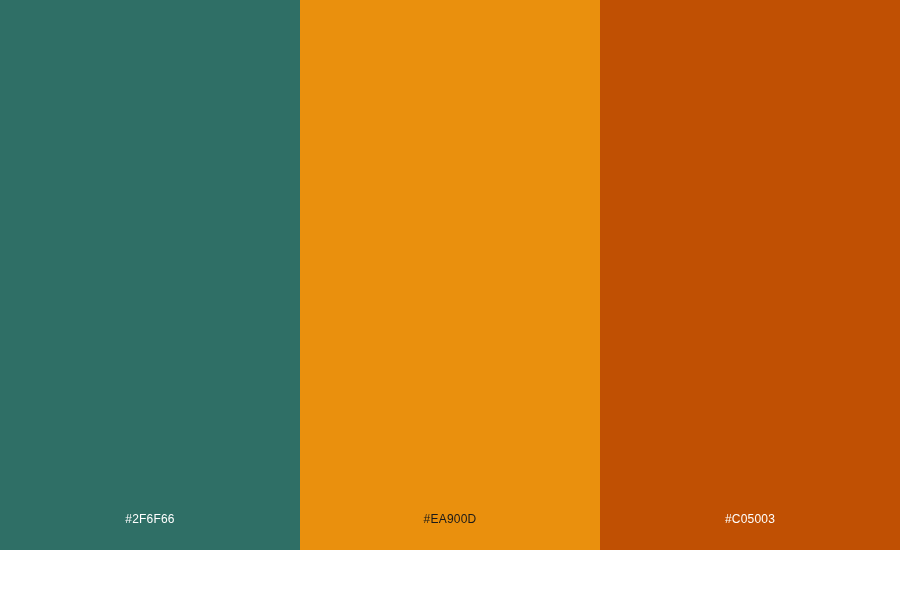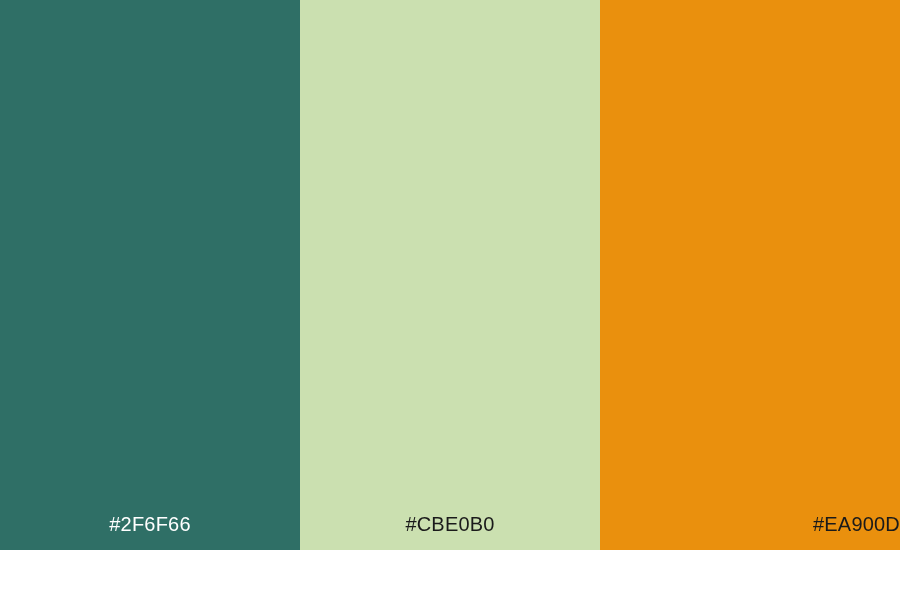--- a/index.html
+++ b/index.html
@@ -42,25 +42,25 @@
     align-items: flex-end;
     justify-content: center;
     box-sizing: border-box;
   }
 
   .swatch-label {
     display: block;
     width: 100%;
     text-align: center;
     font-family: "Liberation Sans", sans-serif;
-    font-size: 20px;
+    font-size: 12px;
     font-weight: 400;
     letter-spacing: 0.2px;
     line-height: 1;
-    padding-bottom: 16px;
+    padding-bottom: 25px;
     user-select: text;
   }
 
   .swatch-label.on-dark  { color: #ffffff; }
   .swatch-label.on-light { color: #1a1a1a; }
 
   
   #footer {
     flex: 1 1 auto;
     width: 900px;
@@ -84,26 +84,26 @@
 <body>
 
 <div id="palette-page">
 
   <div id="swatch-strip">
 
     <div class="swatch" style="background-color: rgb(47, 111, 102);">
       <span class="swatch-label on-dark" style="color: rgb(255, 255, 255);">#2F6F66</span>
     </div>
 
-    <div class="swatch" style="background-color: rgb(203, 224, 176);">
-      <span class="swatch-label on-light" style="color: rgb(26, 26, 26);">#CBE0B0</span>
-    </div>
 
 
     <div class="swatch" style="background-color: rgb(234, 144, 13);">
-      <span class="swatch-label on-light" style="color: rgb(26, 26, 26); text-align: right;">#EA900D</span>
+      <span class="swatch-label on-light" style="color: rgb(26, 26, 26);">#EA900D</span>
     </div>
 
+    <div class="swatch" style="background-color: rgb(192, 80, 3);">
+      <span class="swatch-label on-dark" style="color: rgb(255, 255, 255);">#C05003</span>
+    </div>
 
   </div>
 
 
 </div>
 
 </body></html>

